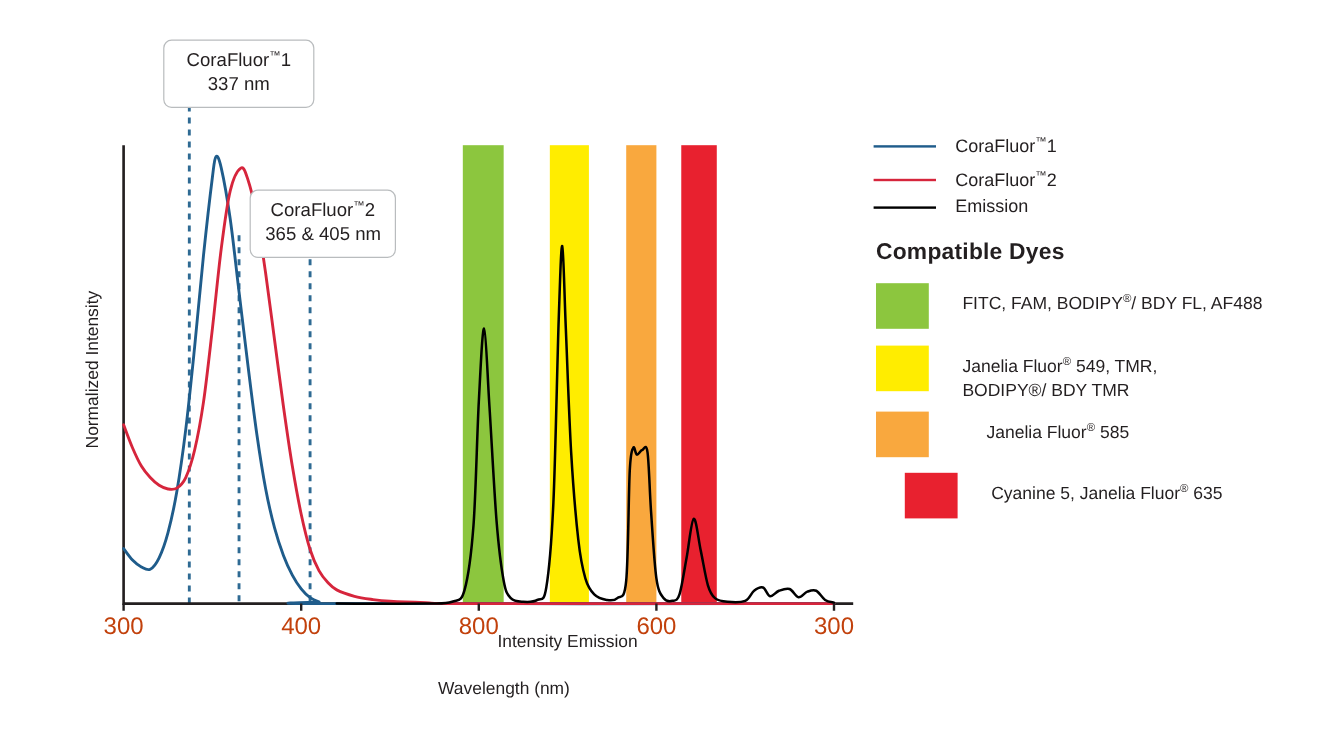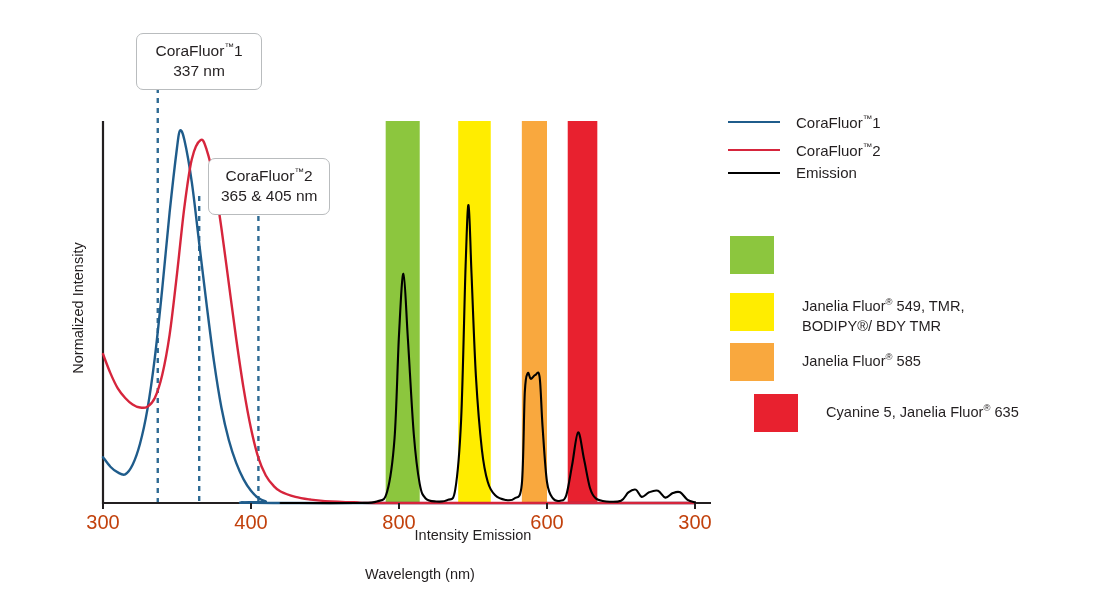--- a/index.html
+++ b/index.html
@@ -102,29 +102,31 @@
     </div>
     <div class="legend-row" id="legend-row-1" style="top:141px;">
       <span class="legend-swatch-line" style="border-top-color: rgb(214, 37, 60);"></span>
       <span class="legend-text">CoraFluor<span class="tm">™</span>2</span>
     </div>
     <div class="legend-row" id="legend-row-2" style="top:164px;">
       <span class="legend-swatch-line" style="border-top-color: rgb(0, 0, 0);"></span>
       <span class="legend-text">Emission</span>
     </div>
 
+    <div id="dyes-title">Compatible Dyes</div>
 
     <div class="dye-row" id="dye-row-0" style="top:236px;">
       <span class="dye-swatch" style="background: rgb(140, 198, 62);"></span>
+      <span class="dye-text">FITC, FAM, BODIPY<span class="reg">®</span>/ BDY FL, AF488</span>
     </div>
-    <div class="dye-row" id="dye-row-1" style="top:288px;align-items:center;">
+    <div class="dye-row" id="dye-row-1" style="top:288px;">
       <span class="dye-swatch" style="background: rgb(255, 237, 0);"></span>
       <span class="dye-text">Janelia Fluor<span class="reg">®</span> 549, TMR,<span class="l2">BODIPY®/ BDY TMR</span></span>
     </div>
-    <div class="dye-row" id="dye-row-2" style="top:343px;">
+    <div class="dye-row" id="dye-row-2" style="top:343px;gap:20px;">
       <span class="dye-swatch" style="background: rgb(249, 168, 62);"></span>
       <span class="dye-text">Janelia Fluor<span class="reg">®</span> 585</span>
     </div>
     <div class="dye-row" id="dye-row-3" style="top:394px;padding-left:24px;">
       <span class="dye-swatch" style="background: rgb(232, 33, 47);"></span>
       <span class="dye-text">Cyanine 5, Janelia Fluor<span class="reg">®</span> 635</span>
     </div>
 
   </div>
 </div>

